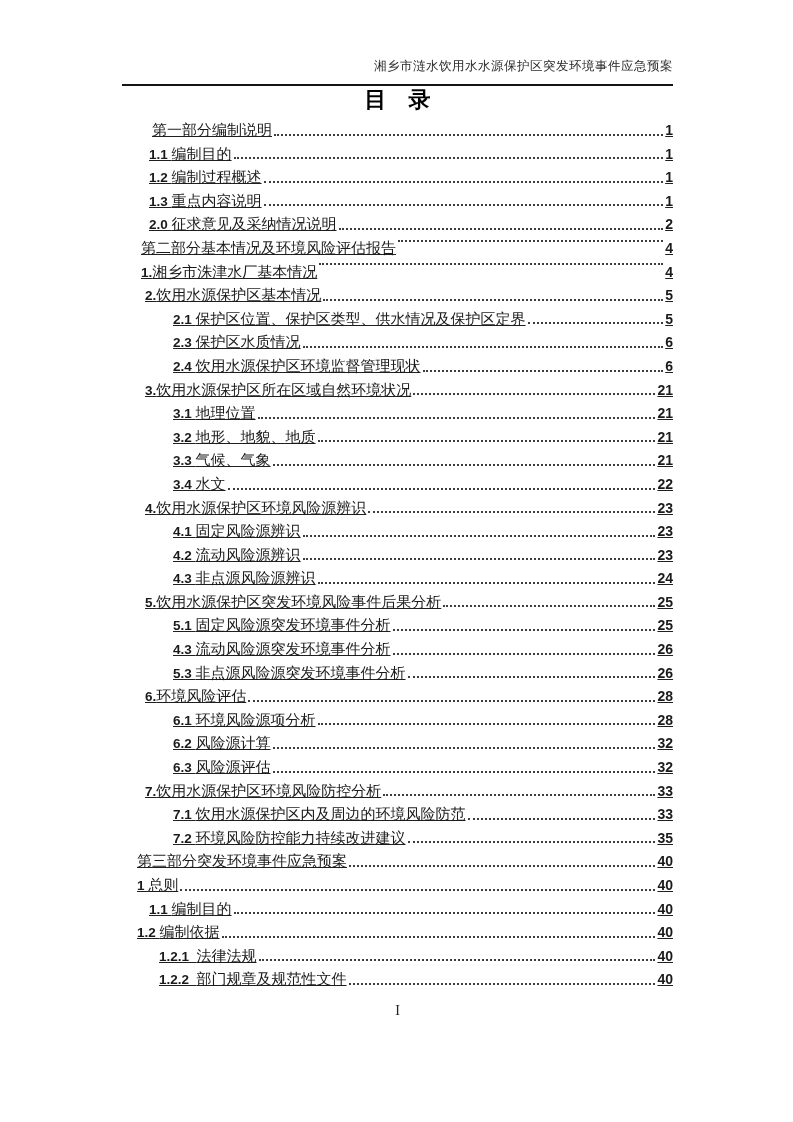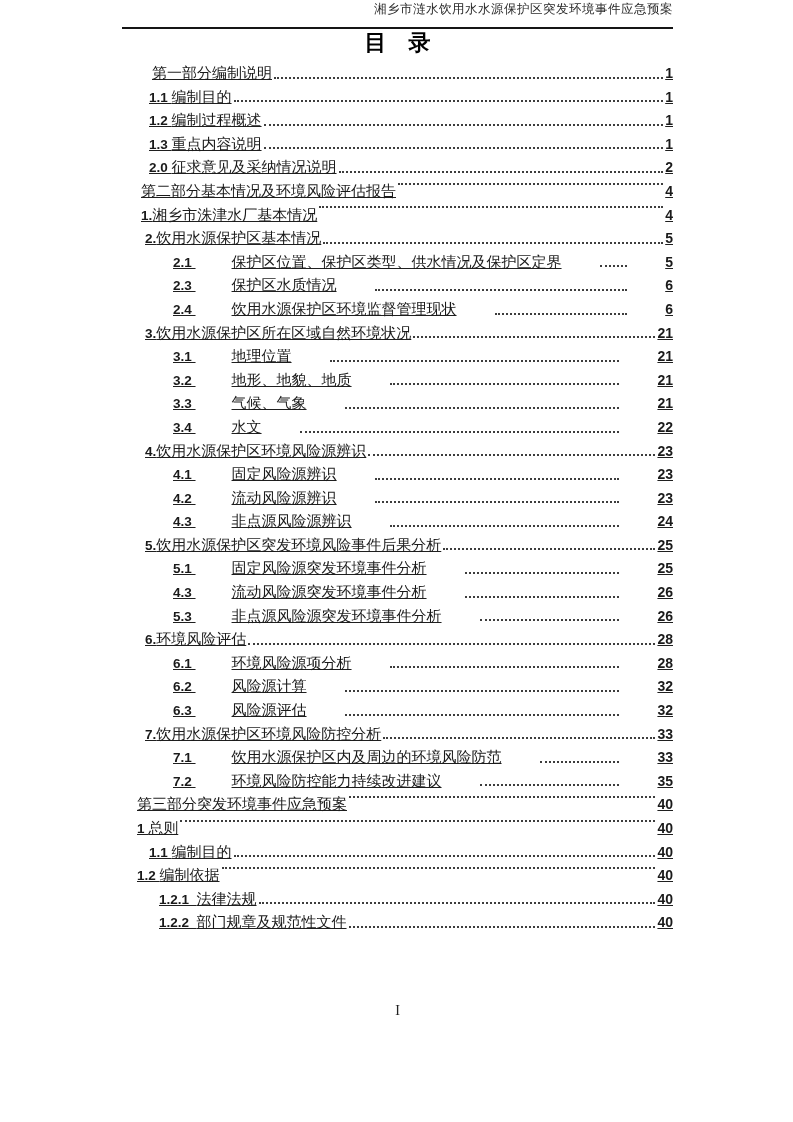--- a/index.html
+++ b/index.html
@@ -4,21 +4,21 @@
 <style>
   html,body { margin:0; padding:0; background:#ffffff; }
   .page {
     position:relative; width:793px; height:1122px; background:#ffffff;
     overflow:hidden; color:#1f1f1f;
     font-family:"Liberation Serif", serif;
   }
   .content { position:absolute; left:122px; top:0; width:551px; }
 
   .header-title {
-    text-align:right;
+    padding-top:57px; text-align:right;
     font-size:12.5px; line-height:18px; color:#2a2a2a;
     letter-spacing:0.5px;
   }
   .header-rule { margin-top:9px; border-top:2px solid #151515; height:0; }
 
   .doc-title {
     margin-top:0; text-align:center;
     font-size:22px; line-height:27px; font-weight:700; color:#000;
   }
 
@@ -33,27 +33,27 @@
   .toc-row .leader::after {
     content:""; position:absolute; left:2px; right:2px; bottom:7px;
     border-bottom:2px dotted #3d3d3d;
   }
   .toc-row .pg {
     font-family:"Liberation Sans", sans-serif;
     font-weight:700; font-size:14px; color:#1a1a1a;
   }
 
   
-  .lvl-0 { padding-left:15px;align-items:center; }
+  .lvl-0 { padding-left:15px; }
   .lvl-1 { padding-left:19px;align-items:center; }
   .lvl-2 { padding-left:23px; }
   .lvl-3 { padding-left:27px; }
   .lvl-4 { padding-left:30px; }
   .lvl-5 { padding-left:37px; }
-  .lvl-6 { padding-left:51px;gap:36px; }
+  .lvl-6 { padding-left:51px; }
 
   .footer {
     position:absolute; top:1002px; left:0; width:100%;
     text-align:center; font-size:14px; line-height:18px; color:#222;
   }
 </style>
 </head>
 <body>
 
 <div class="page">

